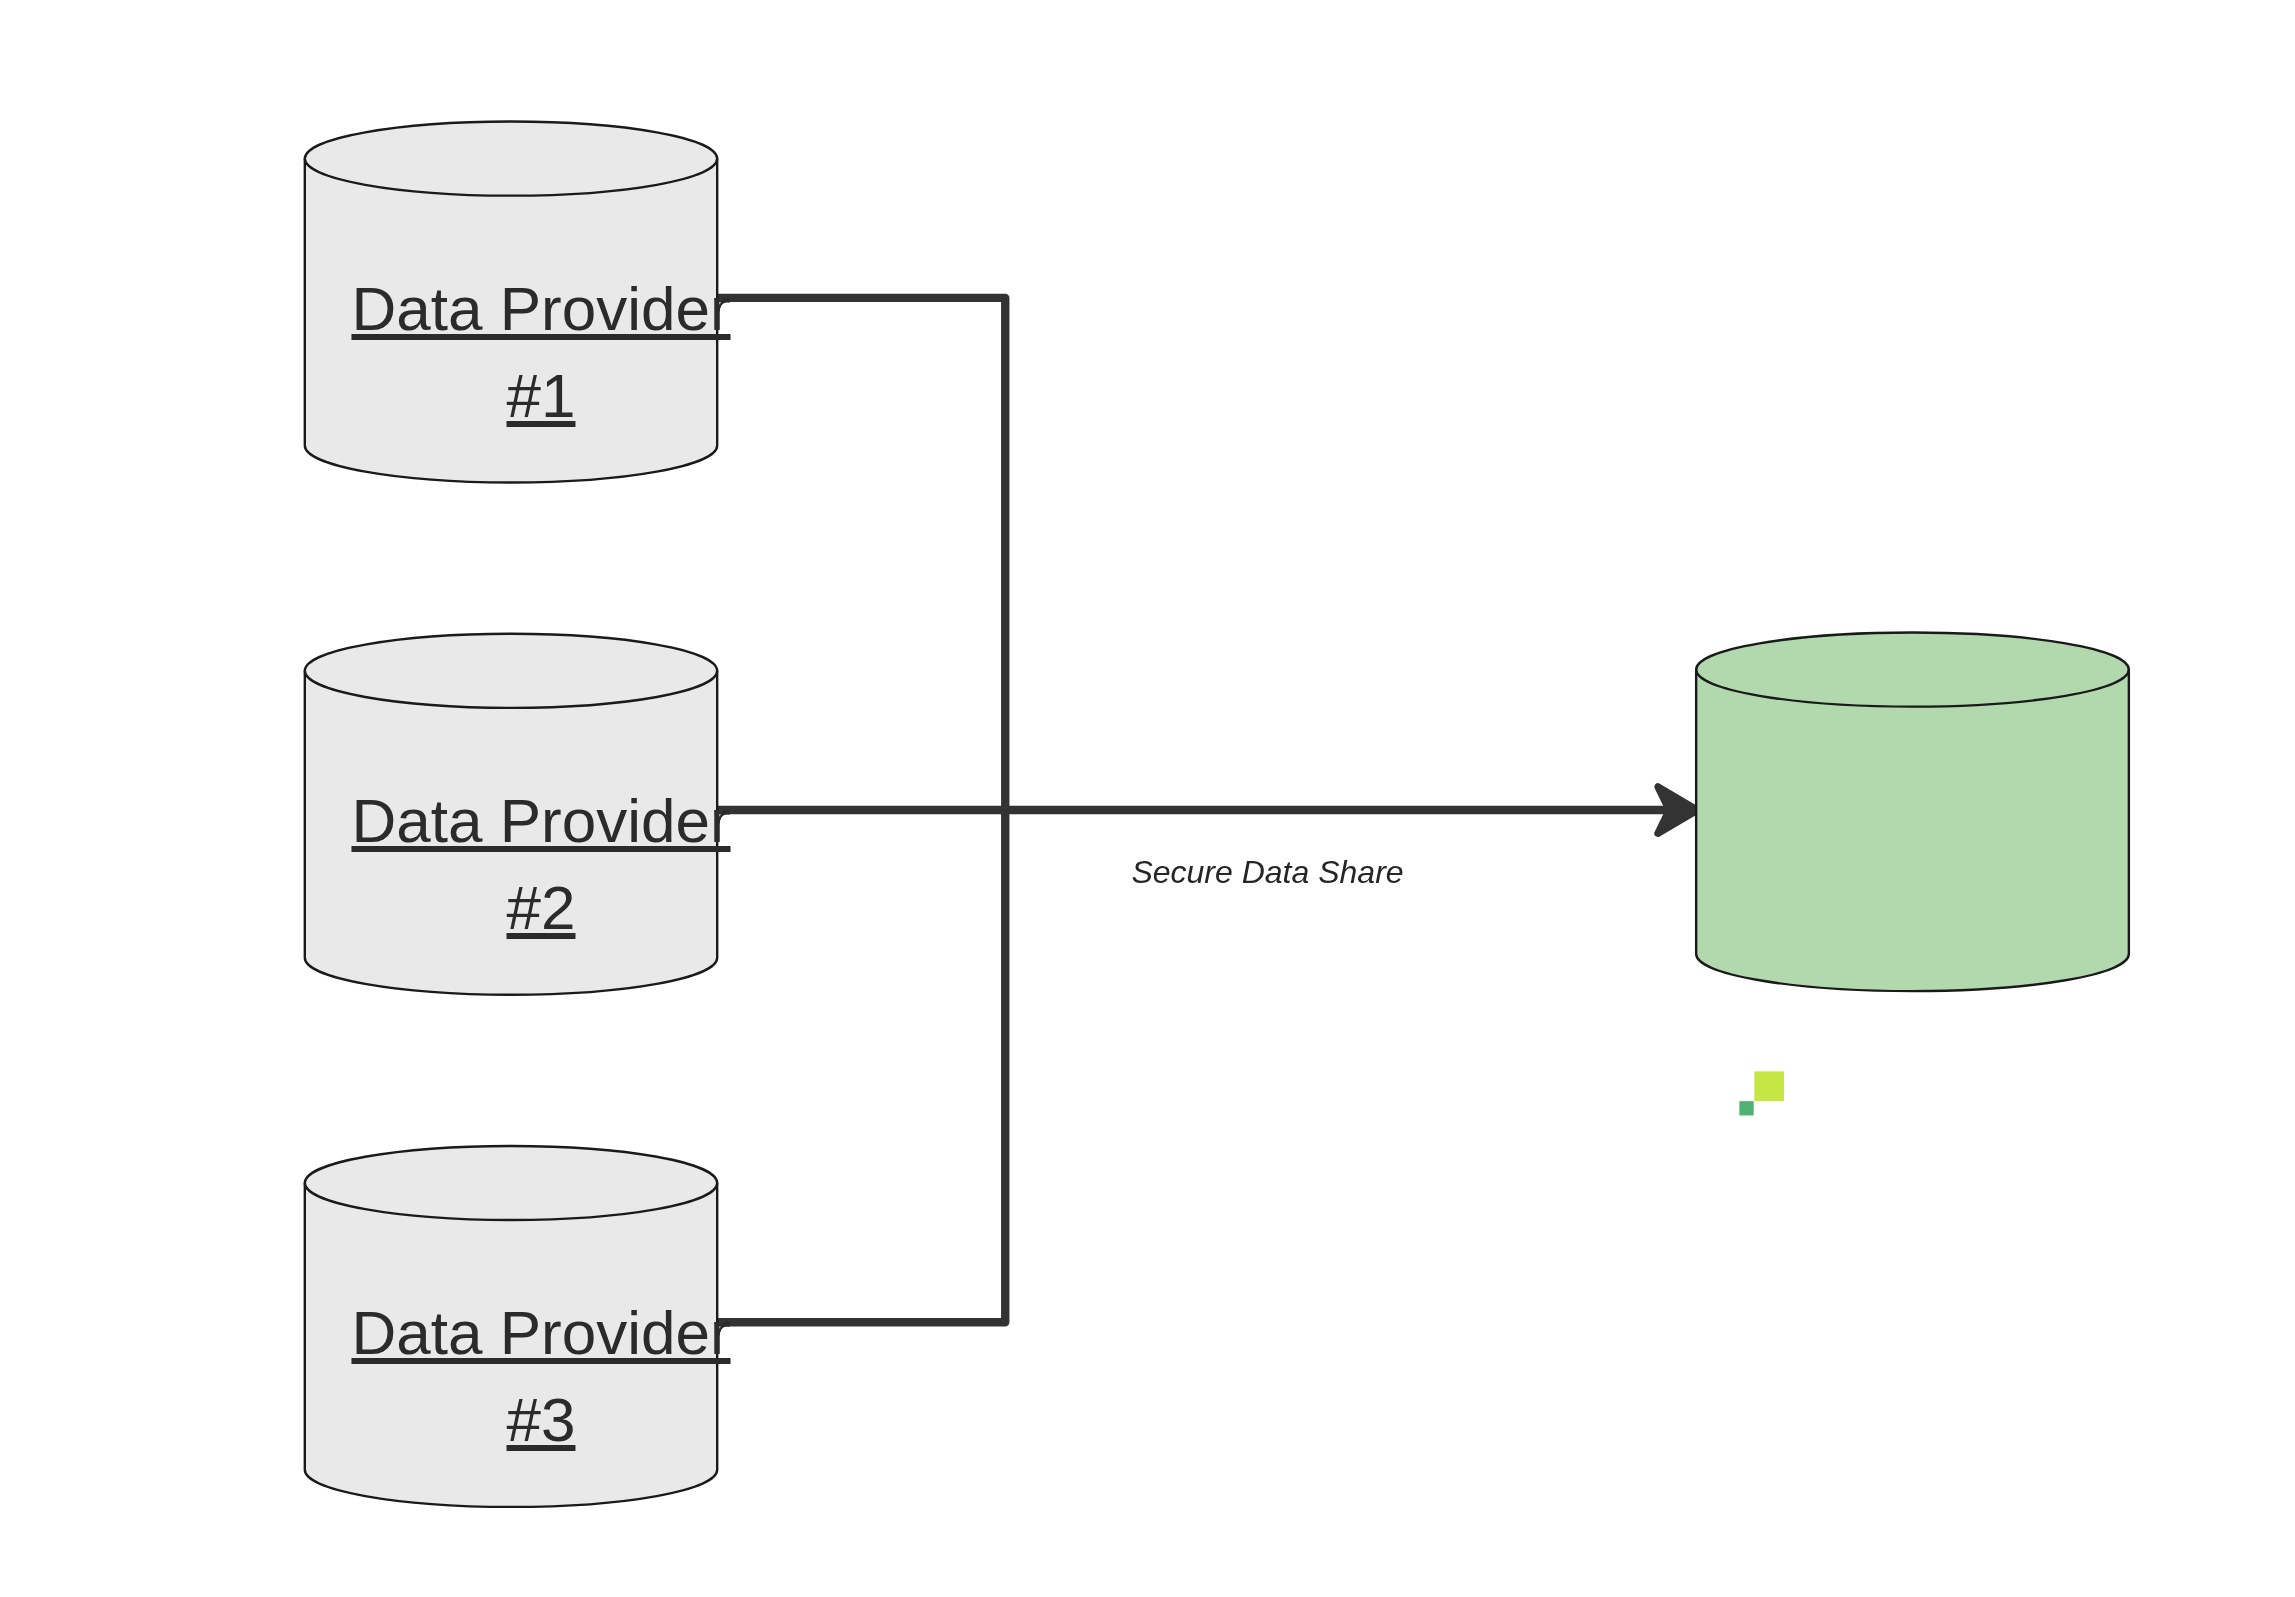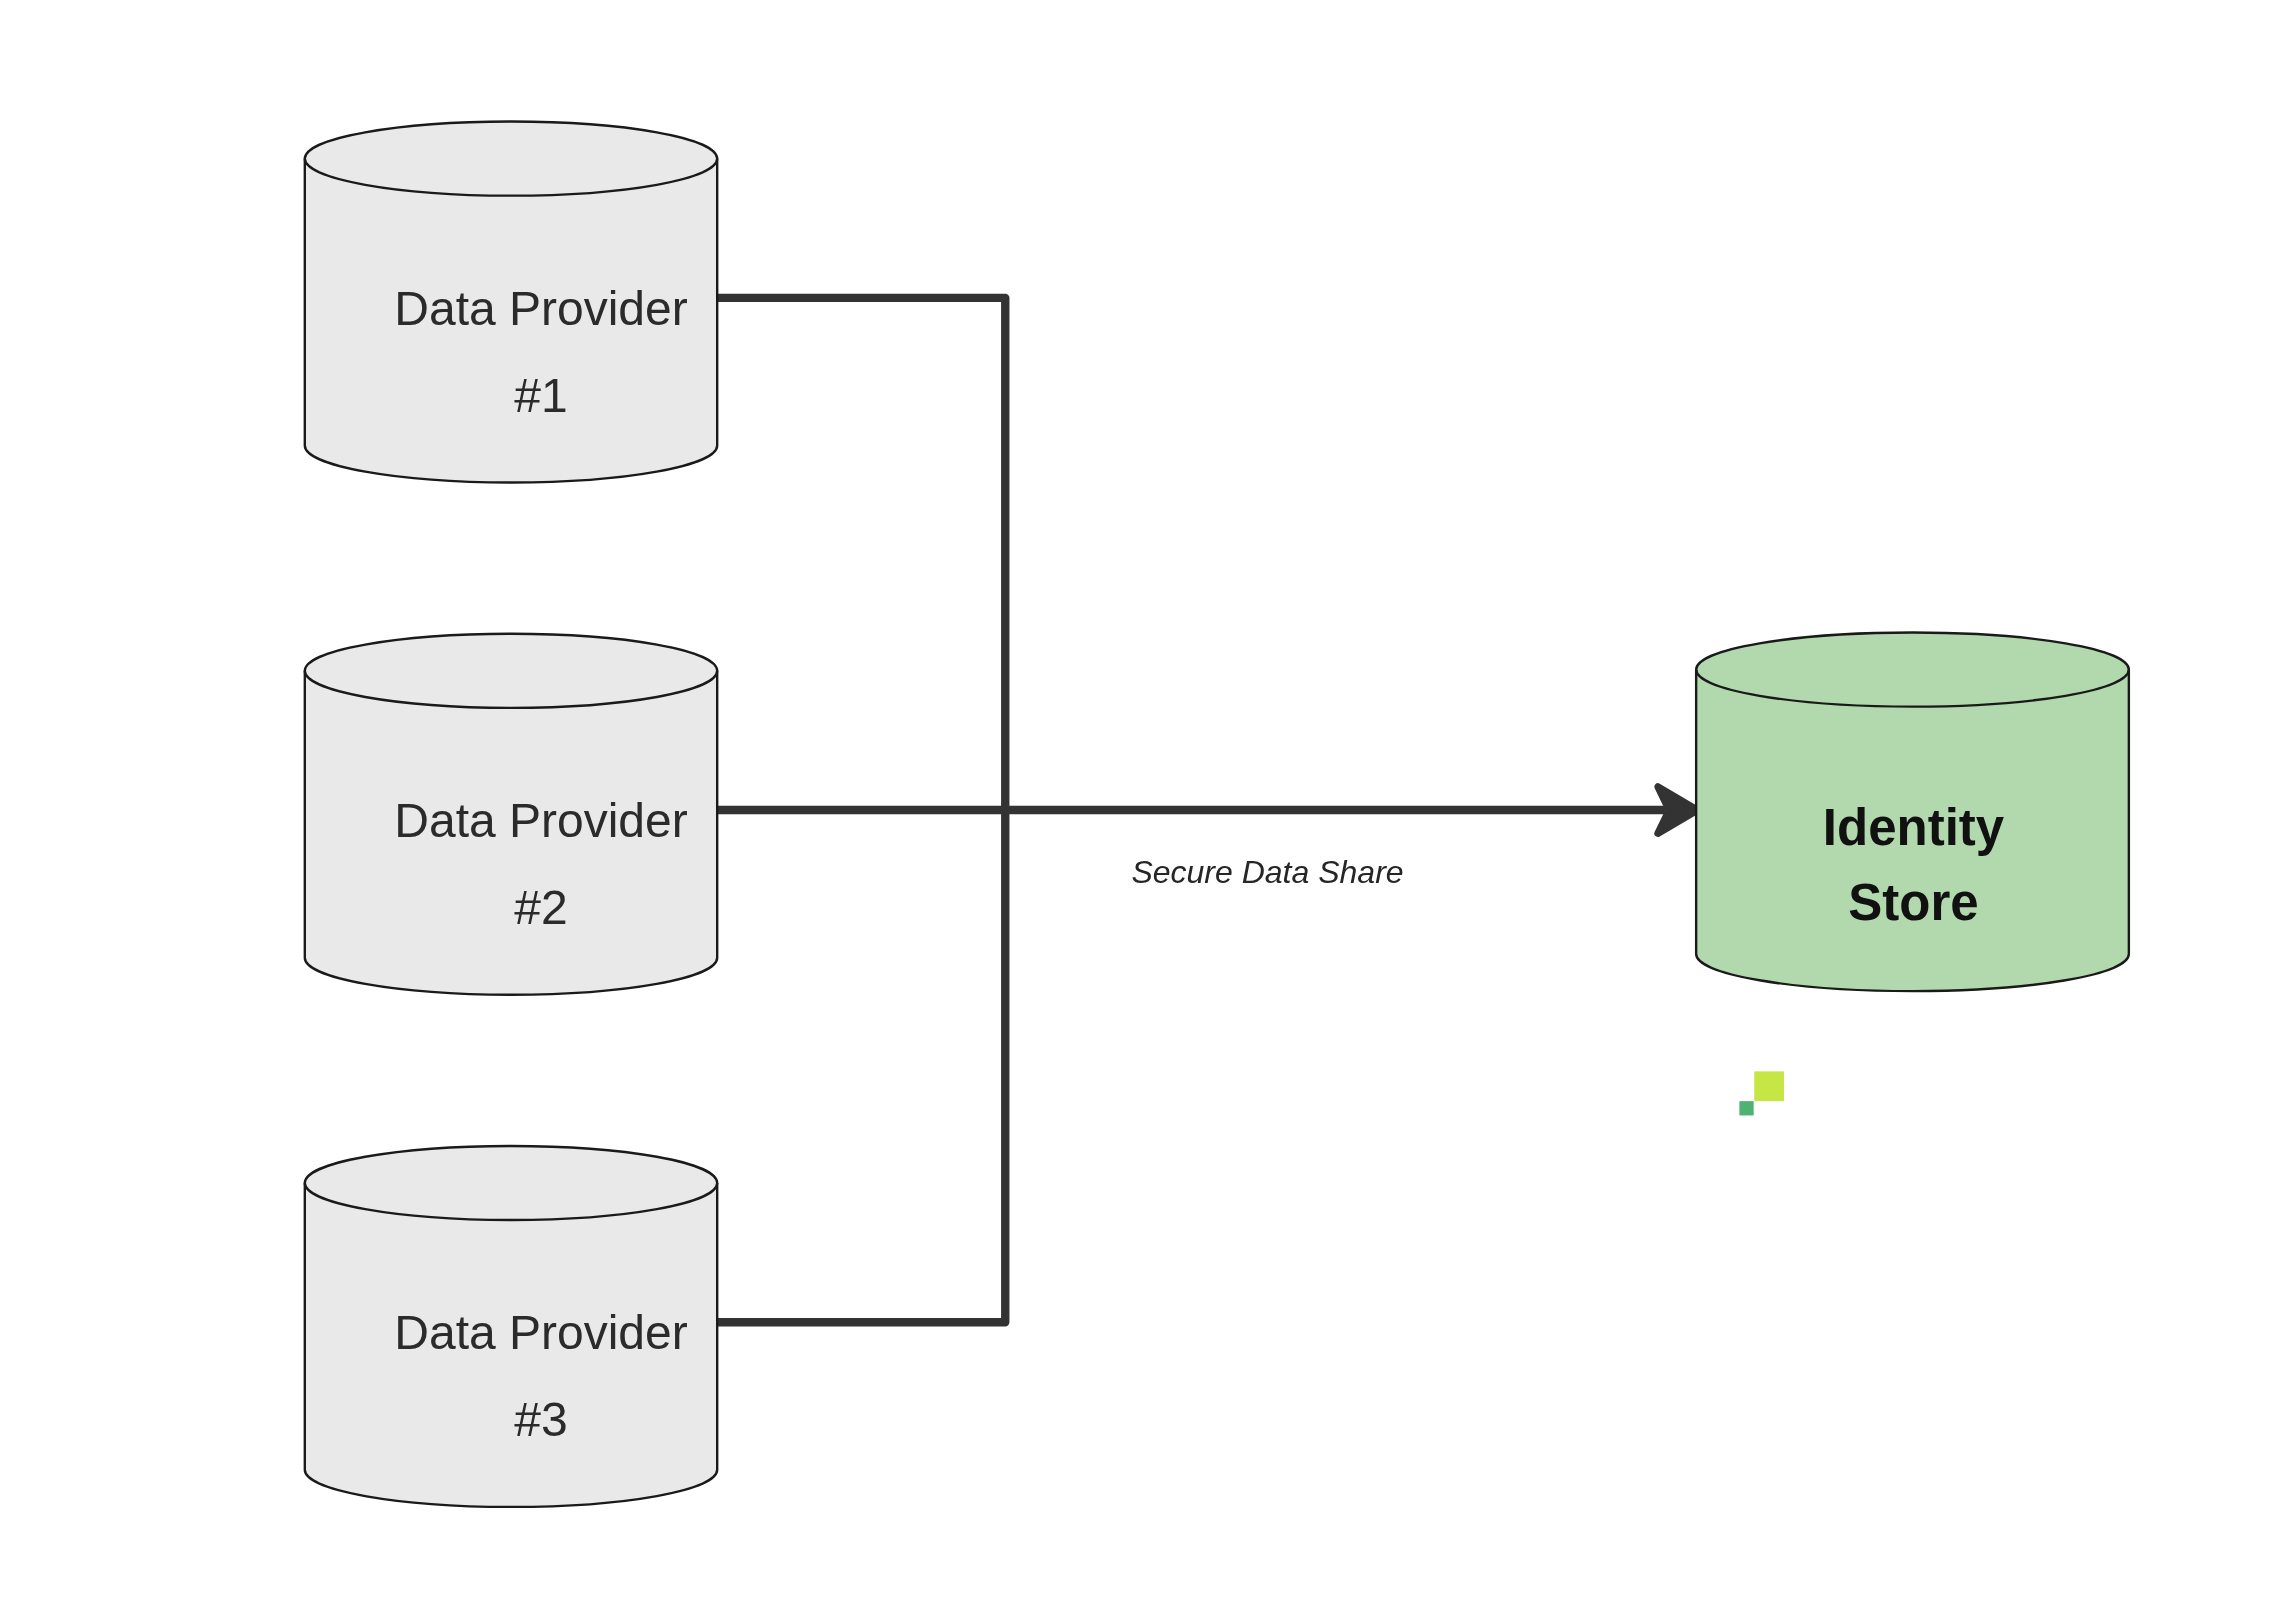--- a/index.html
+++ b/index.html
@@ -40,22 +40,23 @@
   }
 
   
   .node-label {
     position: absolute;
     text-align: center;
     color: var(--label-ink, #2b2b2b);
   }
   .node-label.provider {
     width: 472px;
-    font-size: 48px;
+    font-size: 62px;
     line-height: 87px;
+    text-decoration: underline;
   }
   .node-label.identity {
     width: 433px;
     font-size: 51px;
     line-height: 75px;
     font-weight: bold;
     color: var(--identity-label-ink, #111111);
   }
 
   .edge-label {
@@ -139,24 +140,20 @@
   <div class="node-label provider" style="left:305px; top:777px;">
     <div>Data Provider</div>
     <div>#2</div>
   </div>
 
   <div class="node-label provider" style="left:305px; top:1289px;">
     <div>Data Provider</div>
     <div>#3</div>
   </div>
 
-  <div class="node-label identity" style="left:1697px; top:790px;">
-    <div>Identity</div>
-    <div>Store</div>
-  </div>
 
   <div class="edge-label">Secure Data Share</div>
 
   <div class="logo">
     <svg class="logo-mark" viewBox="0 0 84 84" aria-hidden="true">
       <rect class="logo-square-large" x="29" y="4" width="50" height="50"></rect>
       <rect class="logo-square-small" x="4" y="54" width="24" height="24"></rect>
     </svg>
   </div>
 

